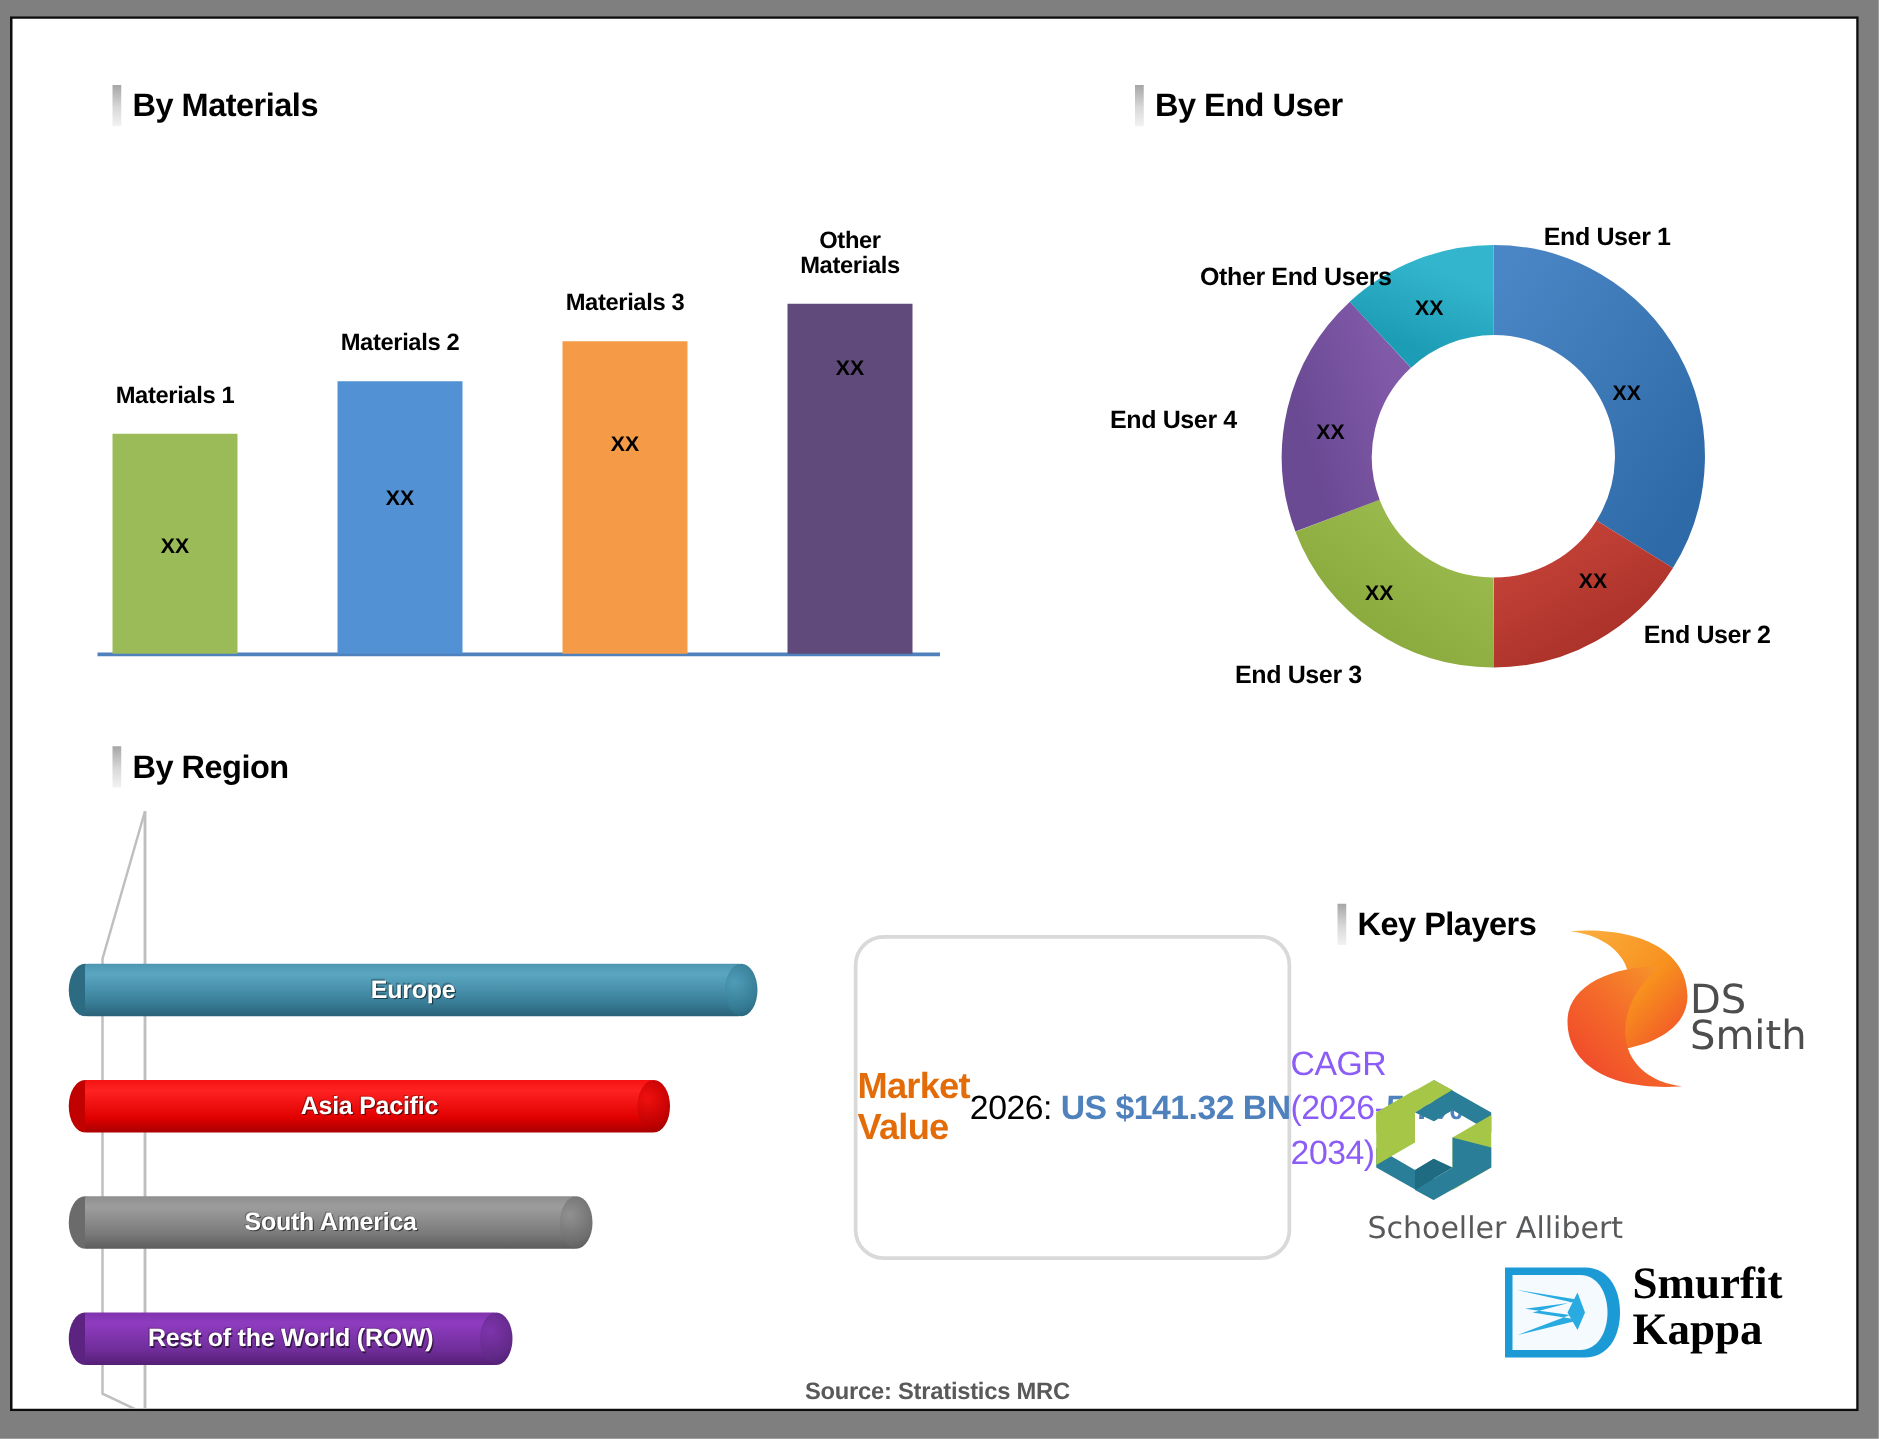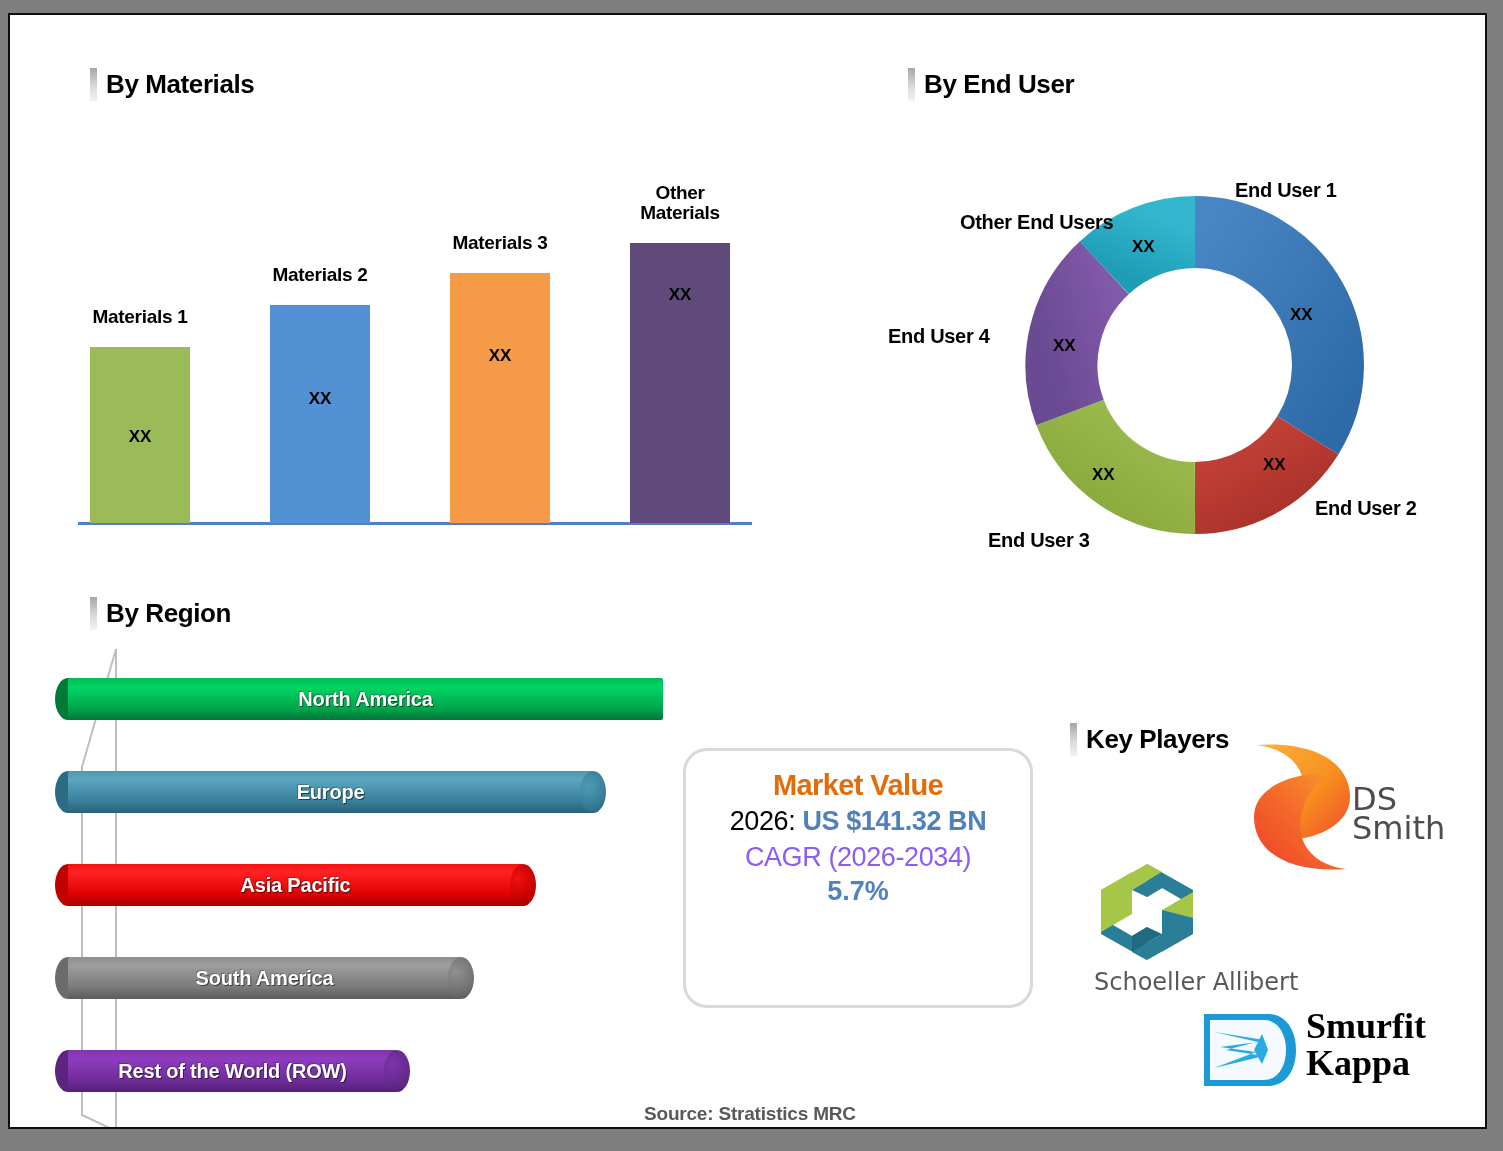--- a/index.html
+++ b/index.html
@@ -161,21 +161,21 @@
 
   
   #market-value{
     position:absolute;
     left:673px; top:733px;
     width:350px; height:260px;
     border:3px solid #d9d9d9;
     border-radius:24px;
     box-sizing:border-box;
     display:flex;
-    flex-direction:column;
+    flex-direction:row;
     align-items:center;
     justify-content:flex-start;
     padding-top:18px;
     background:#fff;
   }
   #market-value .mv-title{
     font-size:29px;
     font-weight:bold;
     color:#E36C09;
     letter-spacing:-0.6px;
@@ -329,26 +329,20 @@
     <div class="accent"></div>
     <div class="htext">By Region</div>
   </div>
 
   <div id="region-chart">
     <svg class="wall" viewBox="0 0 110 490">
       <polygon points="36,122 70,4 70,486 36,470" fill="none" stroke="#bfbfbf" stroke-width="2"></polygon>
       <line x1="70" y1="4" x2="70" y2="486" stroke="#bfbfbf" stroke-width="2"></line>
     </svg>
 
-    <div class="cyl" style="top:33px; width:608px;">
-      <div class="cap-l" style="background:#007a38;"></div>
-      <div class="body" style="background:linear-gradient(180deg,#00ba57 0%,#00d463 22%,#00a74c 72%,#00763a 100%);"></div>
-      <div class="cap-r" style="background:radial-gradient(circle at 30% 35%,#00c85d 0%,#00symbol 0%,#008e42 70%,#006b32 100%);"></div>
-      <div class="ctext">North America</div>
-    </div>
 
     <div class="cyl" style="top:219px; width:468px;">
       <div class="cap-l" style="background:#c10000;"></div>
       <div class="body" style="background:linear-gradient(180deg,#f51212 0%,#ff2222 20%,#e00000 72%,#a80000 100%);"></div>
       <div class="cap-r" style="background:radial-gradient(circle at 30% 35%,#f01010 0%,#c00000 65%,#8f0000 100%);"></div>
       <div class="ctext">Asia Pacific</div>
     </div>
 
     <div class="cyl" style="top:126px; width:538px;">
       <div class="cap-l" style="background:#2d6b82;"></div>

